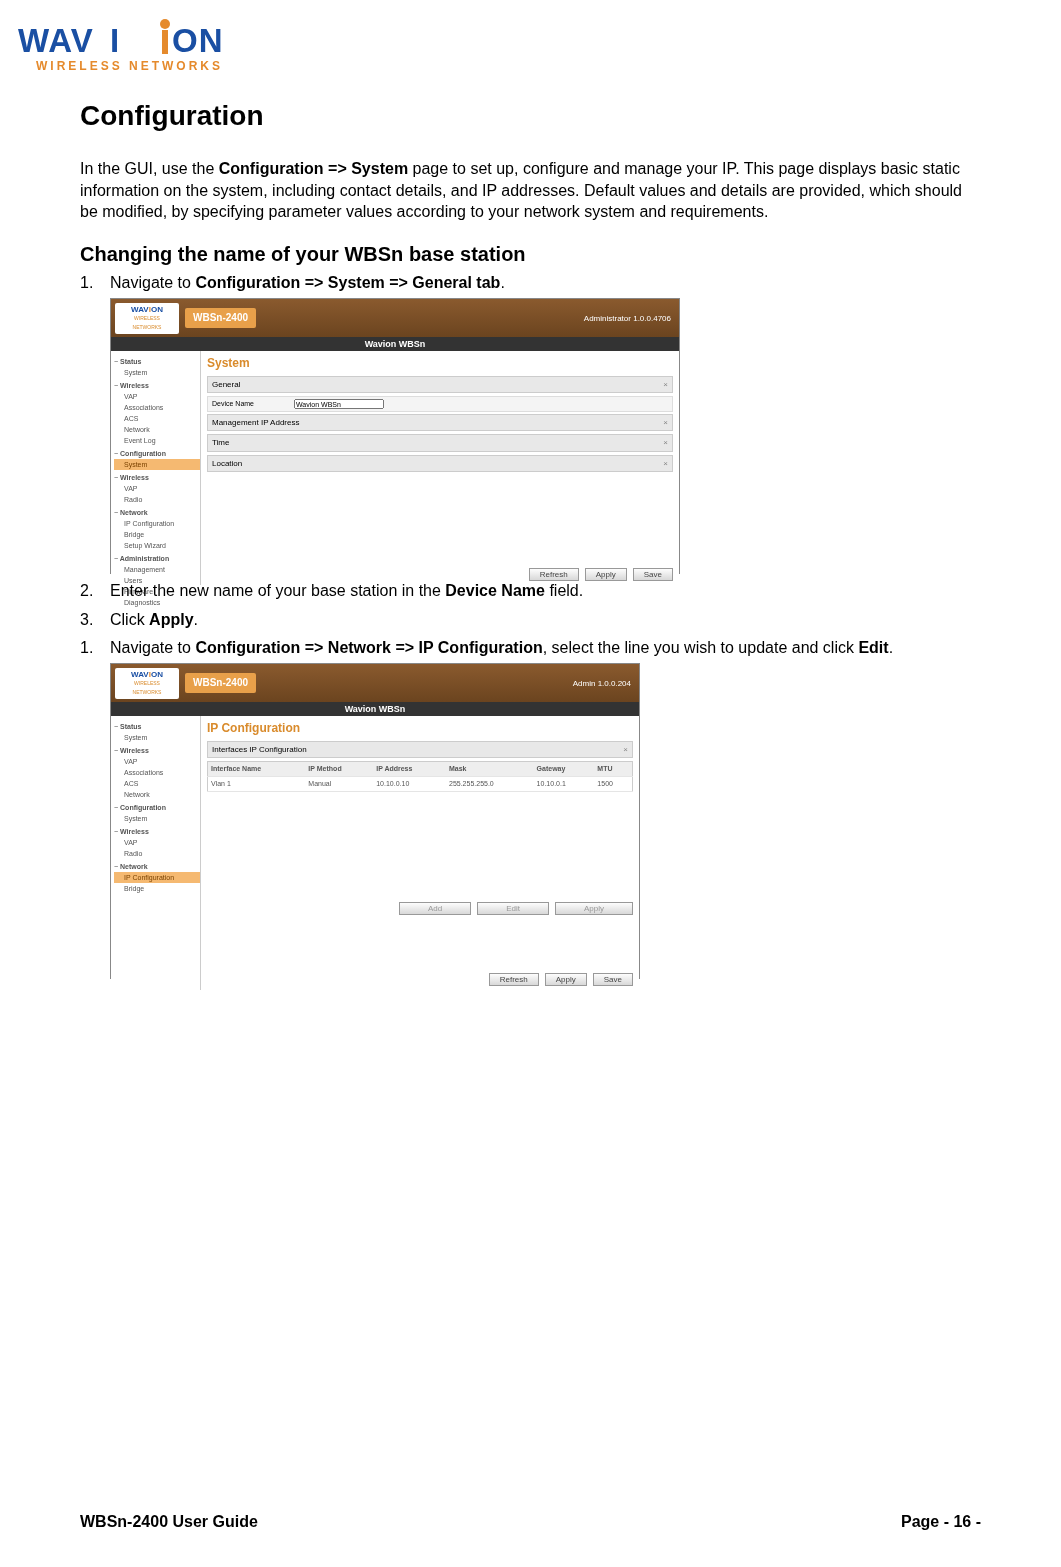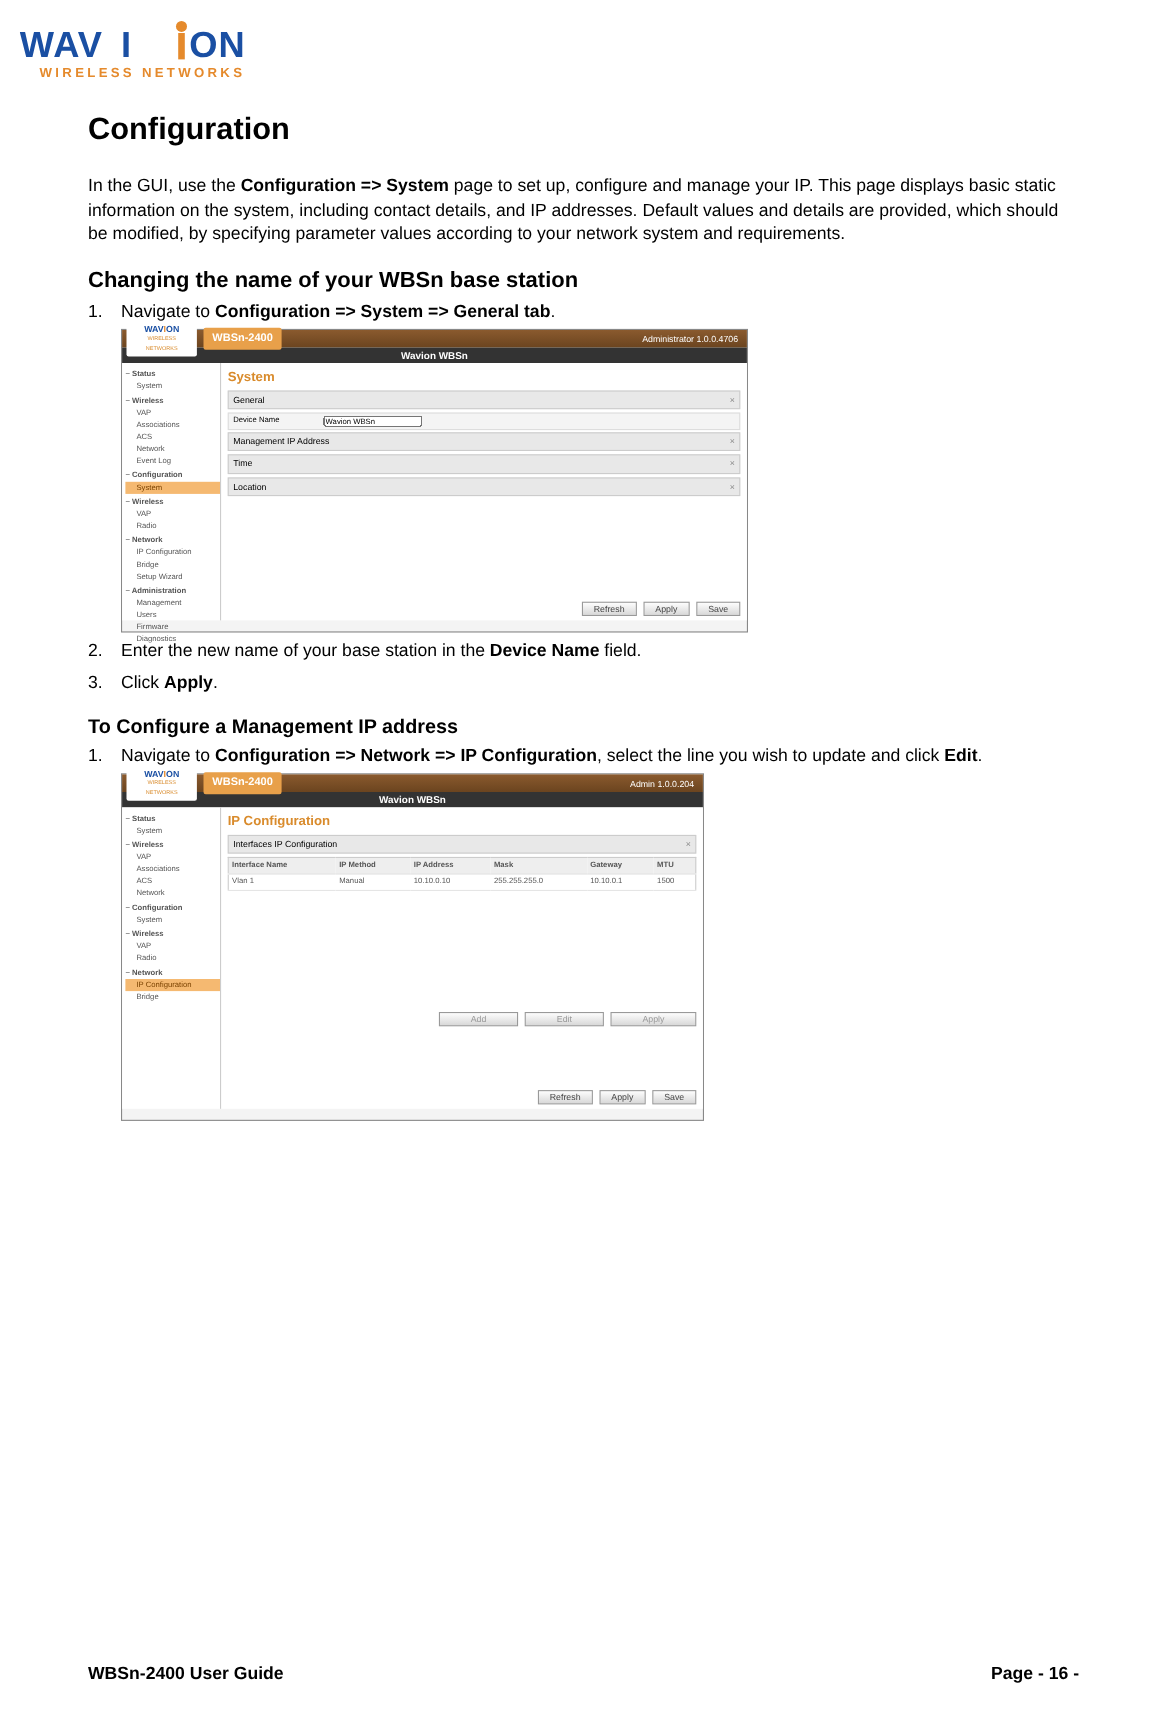--- a/index.html
+++ b/index.html
@@ -27,21 +27,21 @@
 
   ol.steps { list-style: none; counter-reset: step; margin: 4px 0 0 0; padding: 0; }
   ol.steps > li { counter-increment: step; position: relative; padding-left: 30px; font-size: 16px; line-height: 1.4; margin-bottom: 6px; }
   ol.steps > li::before { content: counter(step) "."; position: absolute; left: 0; }
 
   
   .shot { border: 1px solid #888; background: #f4f4f4; display: block; }
   .shot1 { width: 570px; height: 276px; margin: 4px 0 6px 0; }
   .shot2 { width: 530px; height: 316px; margin: 4px 0 6px 0; }
 
-  .shot-header { background: linear-gradient(#8a5a2e,#6b441f); color:#fff; display:flex; align-items:center; font-size:9px; height:16px; }
+  .shot-header { background: linear-gradient(#8a5a2e,#6b441f); color:#fff; display:flex; align-items:center; font-size:9px; height:38px; }
   .shot-header .mini-logo { background:#fff; color:#1a4fa3; font-weight:bold; font-size:8px; padding:2px 4px; margin:0 4px; border-radius:2px; width:64px; text-align:center; line-height:9px;}
   .shot-header .mini-logo .sub{ color:#d98b2c; font-size:5px; font-weight:normal; display:block;}
   .shot-header .prod { background:#e8a04a; color:#fff; padding:3px 8px; border-radius:2px; font-weight:bold; font-size:10px; margin-left:2px;}
   .shot-header .admin { margin-left:auto; margin-right:8px; font-size:8px;}
   .shot-subheader { background:#333; color:#fff; font-size:9px; font-weight:bold; text-align:center; height:14px; line-height:14px;}
 
   .shot-body { display:flex; height:calc(100% - 40px); background:#fff; }
   .shot-nav { width:90px; border-right:1px solid #ccc; font-size:7px; line-height:11px; padding:3px 0 0 3px; color:#444; }
   .shot-nav .grp { color:#555; font-weight:bold; margin-top:2px;}
   .shot-nav .grp::before{content:"− "; color:#888;}
@@ -163,21 +163,20 @@
     </li>
     <li>
       <span>Enter the new name of your base station in the </span><span class="bold">Device Name</span><span> field.</span>
     </li>
     <li>
       <span>Click </span><span class="bold">Apply</span><span>.</span>
     </li>
   </ol>
 
 
-  <h3 class="subtitle3">To Configure a Management IP address</h3>
 
   <ol class="steps">
     <li>
       <span>Navigate to </span><span class="bold">Configuration =&gt; Network =&gt; IP Configuration</span><span>, select the line you wish to update and click </span><span class="bold">Edit</span><span>.</span>
 
       
       <div class="shot shot2">
         <div class="shot-header">
           <div class="mini-logo">WAV<span style="color:#e58a2c">I</span>ON<span class="sub">WIRELESS NETWORKS</span></div>
           <div class="prod">WBSn-2400</div>

